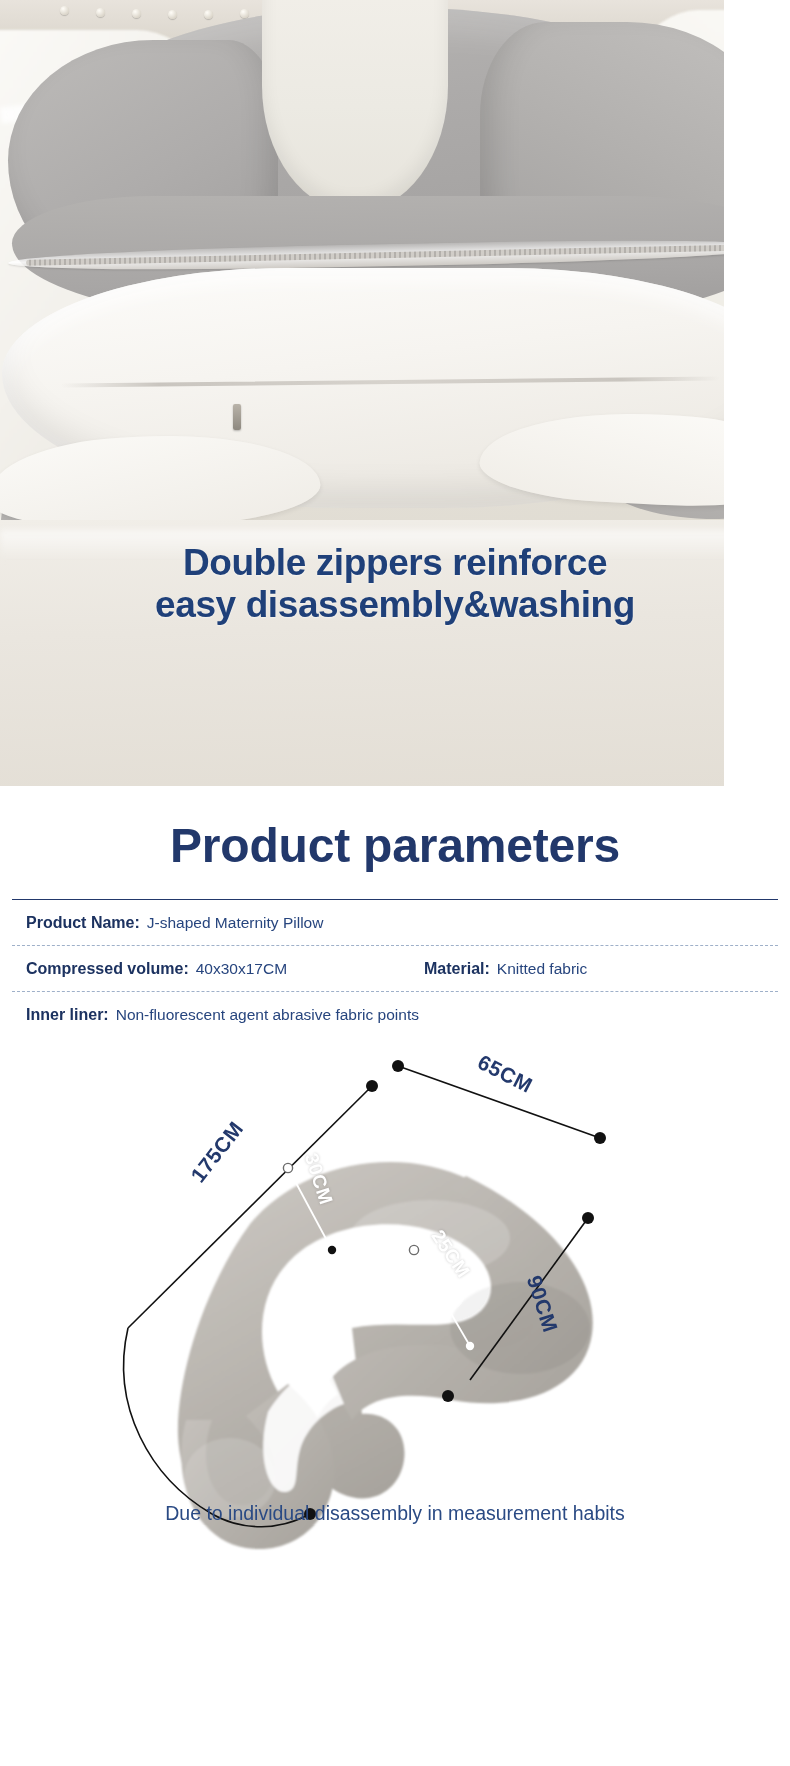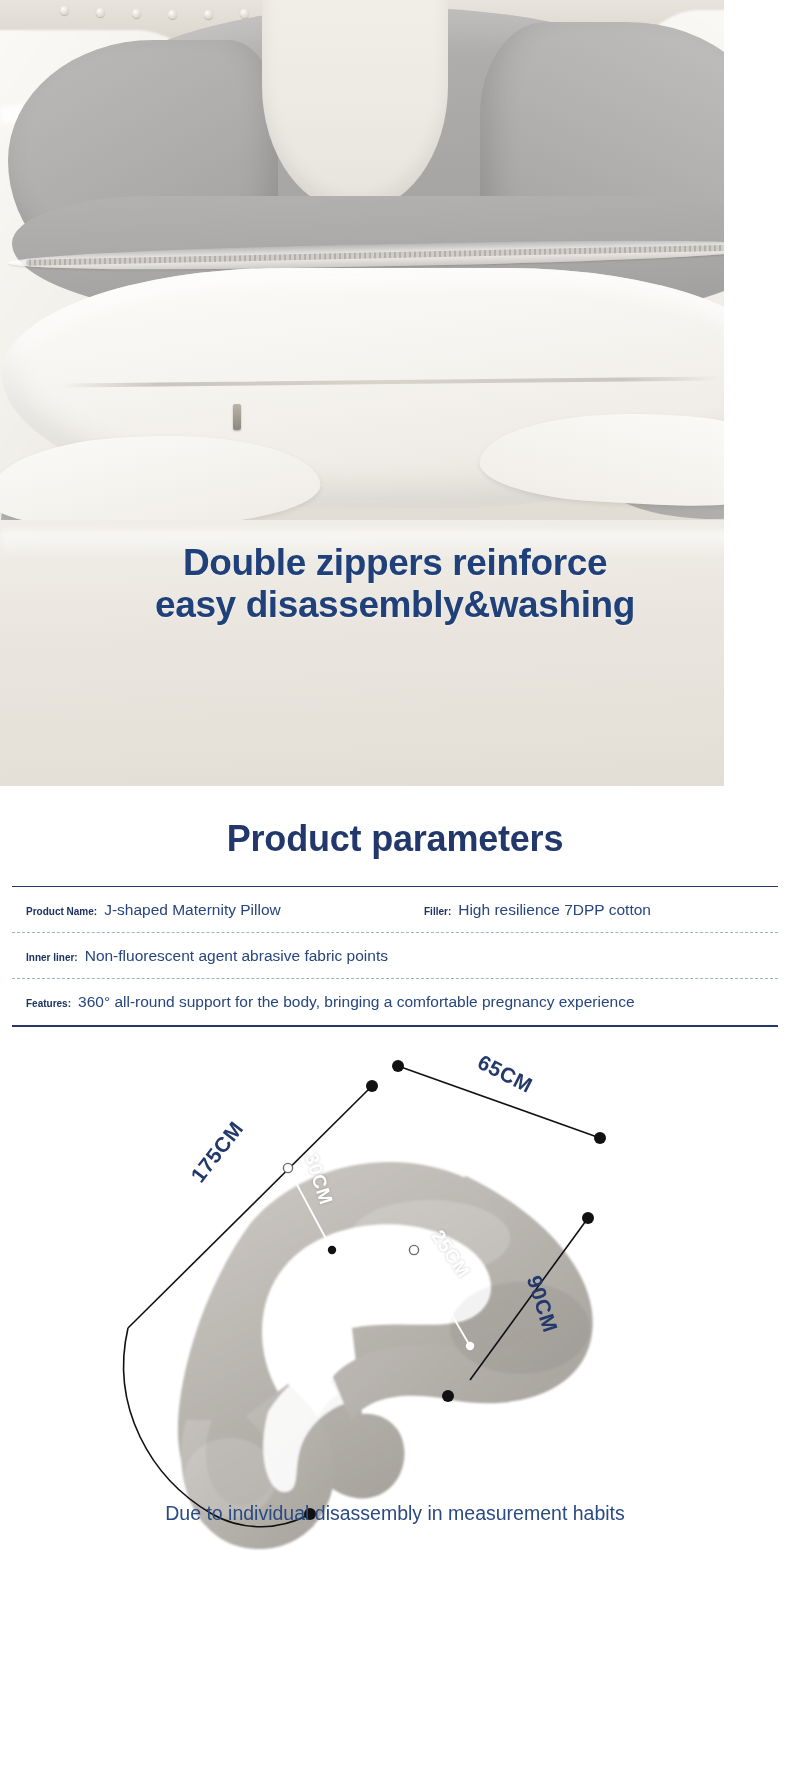--- a/index.html
+++ b/index.html
@@ -223,21 +223,21 @@
 
   
   .params-section {
     position: absolute;
     left: 0; top: 786px;
     width: 790px;
   }
   .params-title {
     text-align: center;
     color: #22386b;
-    font-size: 36px;
+    font-size: 48px;
     font-weight: 700;
     letter-spacing: -0.2px;
     padding-top: 32px;
     padding-bottom: 10px;
   }
   .params-table {
     margin: 16px 12px 0 12px;
     border-top: 1.6px solid #22386b;
   }
   .param-row {
@@ -257,21 +257,21 @@
     display: flex;
     align-items: baseline;
     white-space: nowrap;
   }
   .param-cell.c1 { width: 398px; }
   .param-cell.c2 { flex: 1; }
   .param-cell.full { width: 100%; }
   .param-key {
     color: #1c3260;
     font-weight: 700;
-    font-size: 10px;
+    font-size: 16px;
     margin-right: 7px;
     text-align: center;
   }
   .param-val {
     color: #27457e;
     font-weight: 400;
     font-size: 15.5px;
   }
 
   
@@ -374,26 +374,32 @@
   <div class="params-section">
     <div class="params-title">Product parameters</div>
 
     <div class="params-table">
 
       <div class="param-row">
         <div class="param-cell c1">
           <span class="param-key">Product Name:</span>
           <span class="param-val">J-shaped Maternity Pillow</span>
         </div>
+      </div>
+
+      <div class="param-row">
+        <div class="param-cell c1">
+          <span class="param-key">Compressed volume:</span>
+          <span class="param-val">40x30x17CM</span>
+        </div>
         <div class="param-cell c2">
-          <span class="param-key">Filler:</span>
-          <span class="param-val">High resilience 7DPP cotton</span>
+          <span class="param-key">Material:</span>
+          <span class="param-val">Knitted fabric</span>
         </div>
       </div>
-
 
       <div class="param-row">
         <div class="param-cell full">
           <span class="param-key">Inner liner:</span>
           <span class="param-val">Non-fluorescent agent abrasive fabric points</span>
         </div>
       </div>
 
       <div class="param-row last">
         <div class="param-cell full">

